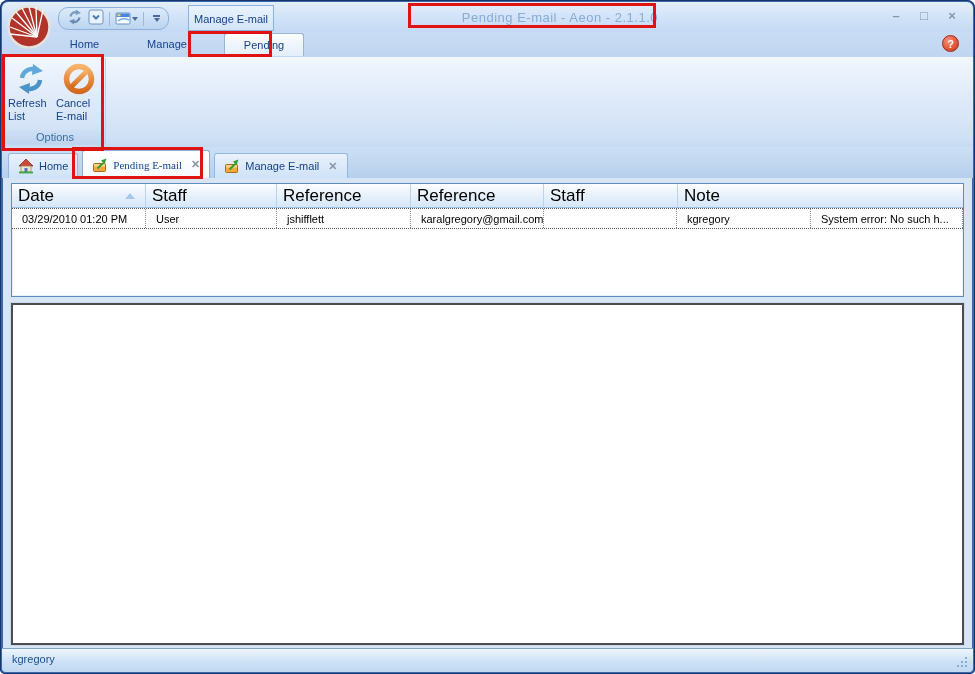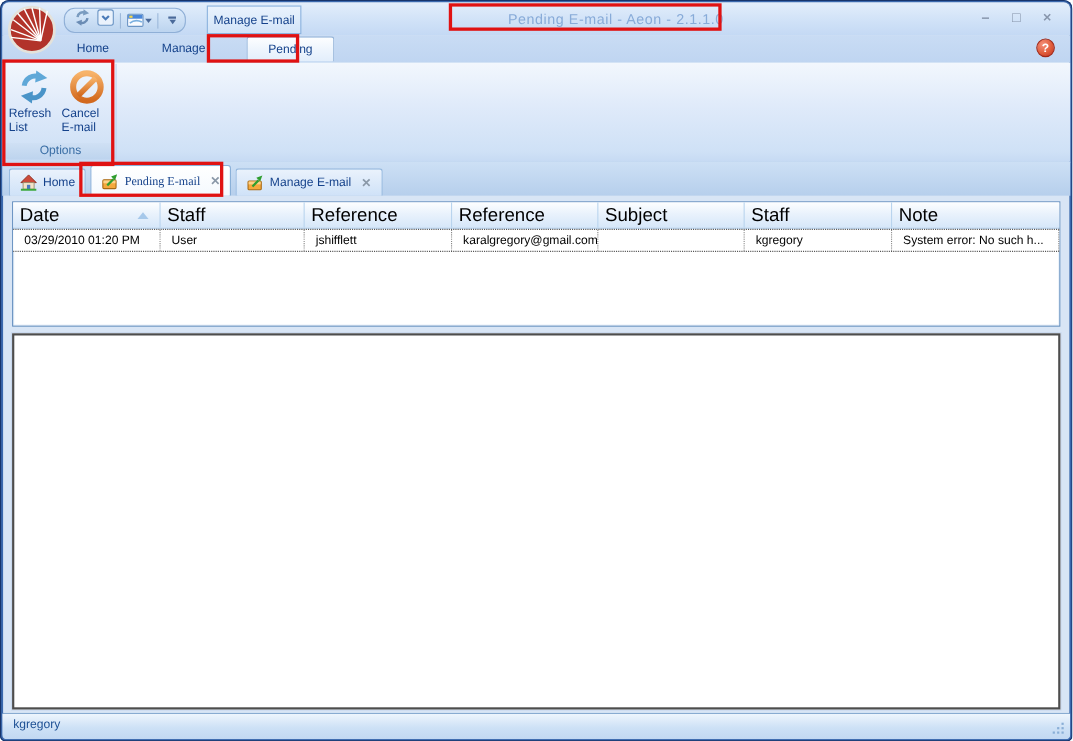--- a/index.html
+++ b/index.html
@@ -222,21 +222,20 @@
   <div class="content">
     <div class="table-panel">
       <div class="tbl-header">
         <div class="th c0">
           <span>Date</span>
           <span class="sort-asc"></span>
         </div>
         <div class="th c1">Staff</div>
         <div class="th c2">Reference</div>
         <div class="th c3">Reference</div>
-        <div class="th c4">Subject</div>
         <div class="th c5">Staff</div>
         <div class="th c6">Note</div>
       </div>
       <div class="trow">
         <div class="td c0">03/29/2010 01:20 PM</div>
         <div class="td c1">User</div>
         <div class="td c2">jshifflett</div>
         <div class="td c3">karalgregory@gmail.com</div>
         <div class="td c4"></div>
         <div class="td c5">kgregory</div>

